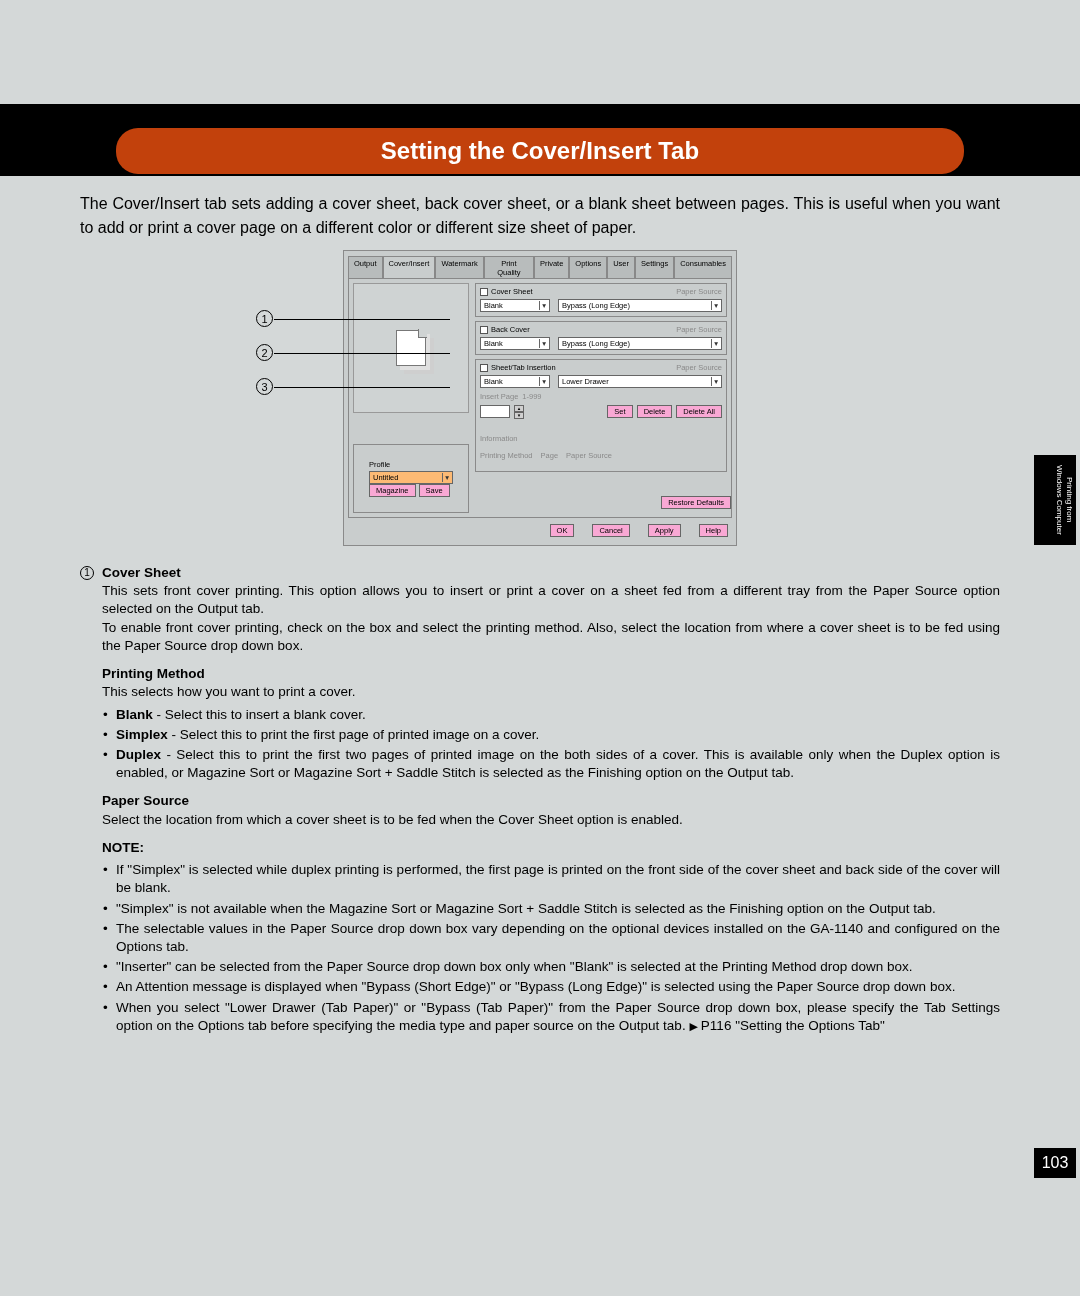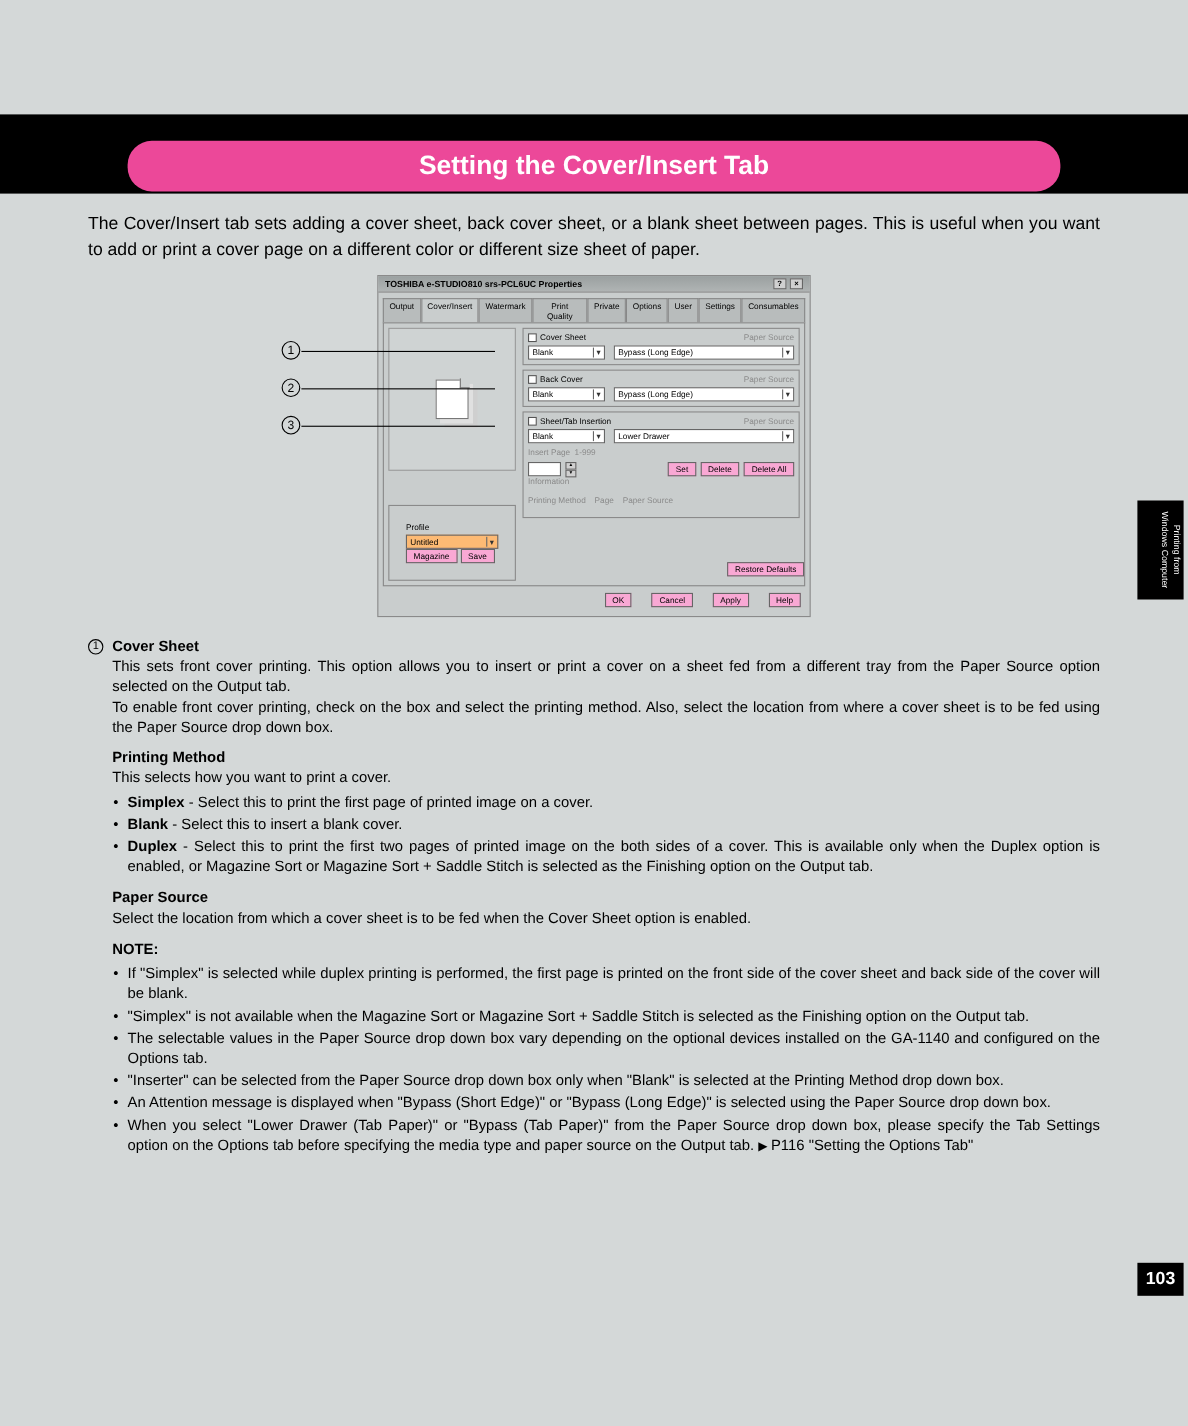--- a/index.html
+++ b/index.html
@@ -7,21 +7,21 @@
     background: #d4d8d8;
     font-family: Arial, Helvetica, sans-serif;
     width: 1080px;
     height: 1296px;
     position: relative;
     overflow: hidden;
   }
   .black-band { position:absolute; top:104px; left:0; width:100%; height:72px; background:#000; }
   .content { position:absolute; top:128px; left:80px; width:920px; }
   .title-pill {
-    background:#ec4899; color:#fff; font-weight:bold; font-size:24px;
+    background:#c2410c; color:#fff; font-weight:bold; font-size:24px;
     border-radius:22px; padding:9px 0; text-align:center; width:848px; margin:0 auto 18px auto;
   }
   .intro { font-size:16px; line-height:1.5; text-align:justify; margin-bottom:10px; }
 
   
   .dialog { width:394px; margin:8px auto 18px auto; background:#c9cdcd; border:1px solid #8a8a8a; font-size:8px; position:relative; }
   .titlebar { background:linear-gradient(#9aa0a0,#b0b4b4); color:#000; font-weight:bold; padding:2px 6px; font-size:8px; display:flex; justify-content:space-between; align-items:center; border-bottom:1px solid #888; }
   .winbtns span { display:inline-block; width:12px; height:10px; background:#d0d0d0; border:1px solid #666; margin-left:1px; font-size:7px; text-align:center; line-height:10px; }
   .tabrow { display:flex; padding:4px 4px 0 4px; gap:0; font-size:7.5px; }
   .tab { background:#c9cdcd; border:1px solid #888; border-bottom:none; padding:2px 5px; position:relative; top:1px;text-align:center; }
@@ -70,40 +70,33 @@
   .sub { margin-top:10px; }
   ul.bul { list-style:none; margin-top:4px; }
   ul.bul li { text-align:justify; padding-left:14px; position:relative; margin-top:2px; }
   ul.bul li::before { content:"•"; position:absolute; left:1px; }
   .arrowref::before { content:"▶"; font-size:11px; margin-right:3px; }
 
   
   .sidetab { position:absolute; right:4px; top:455px; width:42px; height:90px; background:#000; color:#fff; font-size:8px; writing-mode:vertical-rl; text-align:center; padding:6px 2px; line-height:1.3; }
 
   
-  .pgbox { position:absolute; right:4px; bottom:118px; width:42px; height:30px; background:#000; color:#fff; font-size:16px; font-weight:bold; display:flex; align-items:center; justify-content:center; }
+  .pgbox { position:absolute; right:4px; bottom:118px; width:42px; height:30px; background:#000; color:#fff; font-size:16px; font-weight:normal; display:flex; align-items:center; justify-content:center; }
 </style>
 </head>
 <body>
 
 <div class="black-band"></div>
 
 <div class="content">
   <div class="title-pill">Setting the Cover/Insert Tab</div>
 
   <p class="intro">The Cover/Insert tab sets adding a cover sheet, back cover sheet, or a blank sheet between pages. This is useful when you want to add or print a cover page on a different color or different size sheet of paper.</p>
 
   <div class="dialog">
-    <div class="titlebar">
-      <span>TOSHIBA e-STUDIO810 srs-PCL6UC Properties</span>
-      <span class="winbtns">
-        <span>?</span>
-        <span>×</span>
-      </span>
-    </div>
     <div class="tabrow">
       <div class="tab inactive">Output</div>
       <div class="tab">Cover/Insert</div>
       <div class="tab inactive">Watermark</div>
       <div class="tab inactive">Print Quality</div>
       <div class="tab inactive">Private</div>
       <div class="tab inactive">Options</div>
       <div class="tab inactive">User</div>
       <div class="tab inactive">Settings</div>
       <div class="tab inactive">Consumables</div>
@@ -186,21 +179,21 @@
           <div class="ip-row">
             <div class="numbox"></div>
             <div class="spin">
                 <div>▴</div>
                 <div>▾</div>
               </div>
             <div class="dlgbtn" style="margin-left:auto">Set</div>
             <div class="dlgbtn">Delete</div>
             <div class="dlgbtn">Delete All</div>
           </div>
-          <div class="faint" style="margin-top:0">Information</div>
+          <div class="faint" style="margin-top:16px">Information</div>
           <div class="infoarea row2 faint">
             <span>Printing Method</span>
             <span>Page</span>
             <span>Paper Source</span>
           </div>
         </div>
       </div>
       <div class="dlgbtn restore">Restore Defaults</div>
     </div>
     <div class="dfooter">
@@ -215,22 +208,22 @@
     <div class="row">
       <span class="inline-num">1</span>
       <div class="body">
         <b>Cover Sheet</b><br>
         <span id="item1body">This sets front cover printing.  This option allows you to insert or print a cover on a sheet fed from a different tray from the Paper Source option selected on the Output tab.<br>To enable front cover printing, check on the box and select the printing method.  Also, select the location from where a cover sheet is to be fed using the Paper Source drop down box.</span>
 
         <div class="sub">
           <b>Printing Method</b><br>
           <span>This selects how you want to print a cover.</span>
           <ul class="bul" id="pmlist">
+              <li><b>Blank</b> - Select this to insert a blank cover.</li>
               <li><b>Simplex</b> - Select this to print the first page of printed image on a cover.</li>
-              <li><b>Blank</b> - Select this to insert a blank cover.</li>
               <li><b>Duplex</b> - Select this to print the first two pages of printed image on the both sides of a cover.  This is available only when the Duplex option is enabled, or Magazine Sort or Magazine Sort + Saddle Stitch is selected as the Finishing option on the Output tab.</li>
             </ul>
         </div>
 
         <div class="sub">
           <b>Paper Source</b><br>
           <span>Select the location from which a cover sheet is to be fed when the Cover Sheet option is enabled.</span>
         </div>
 
         <div class="sub">

